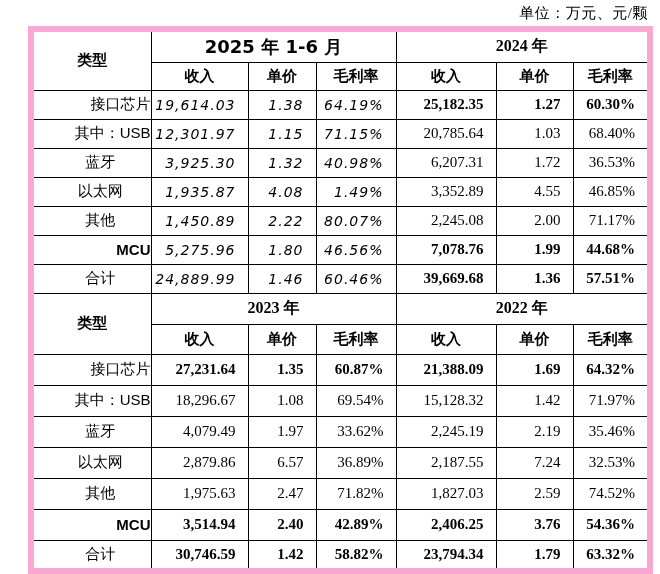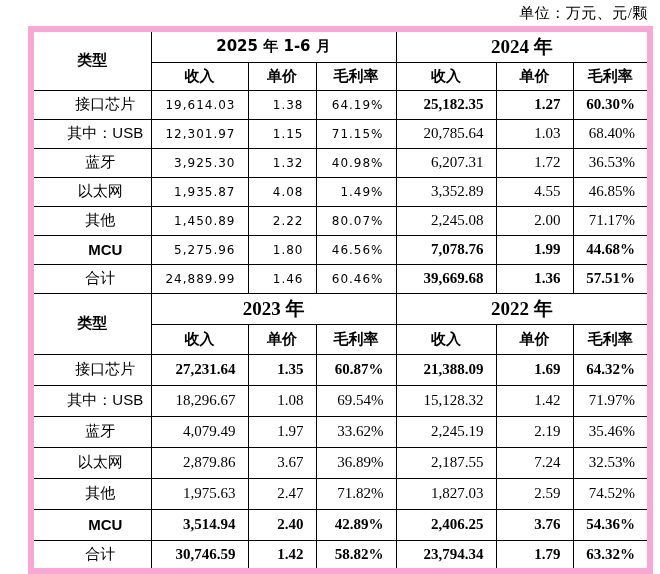--- a/index.html
+++ b/index.html
@@ -25,26 +25,26 @@
     border: 6px solid #f9a8d4;
   }
   td {
     border: 1px solid #000;
     font-size: 15px;
     white-space: nowrap;
     overflow: hidden;
     padding: 0;
   }
   .hdr { text-align: center; font-weight: bold; }
-  .sans-h { font-family: "DejaVu Sans", sans-serif; font-size: 15px; }
-  .serif-h { font-family: "Liberation Serif", serif; font-size: 19px; }
-  .lbl { text-align: center; padding-left: 26px; }
+  .sans-h { font-family: "DejaVu Sans", sans-serif; font-size: 18px; }
+  .serif-h { font-family: "Liberation Serif", serif; font-size: 16px; }
+  .lbl { text-align: right; padding-left: 26px; }
   .lbl.center { text-align: center; padding-left: 16px; }
   .num { text-align: right; padding-right: 12px; }
-  .sans { font-family: "DejaVu Sans", sans-serif; font-size: 12px; letter-spacing: 1px; }
+  .sans { font-family: "DejaVu Sans", sans-serif; font-size: 14px; letter-spacing: 1px; font-style: italic; }
   .serif { font-family: "Liberation Serif", serif; font-size: 15px; }
   .b { font-weight: bold; }
   tbody[data-section="0"] tr.h1 { height: 33px; }
   tbody[data-section="0"] tr.h2 { height: 28px; }
   tbody[data-section="0"] tr.data { height: 29px; }
   tbody[data-section="1"] tr.h1 { height: 31px; }
   tbody[data-section="1"] tr.h2 { height: 30px; }
   tbody[data-section="1"] tr.data { height: 31px; }
 </style>
 </head>
@@ -177,21 +177,21 @@
         <td class="num serif">4,079.49</td>
         <td class="num serif">1.97</td>
         <td class="num serif">33.62%</td>
         <td class="num serif">2,245.19</td>
         <td class="num serif">2.19</td>
         <td class="num serif">35.46%</td>
       </tr>
       <tr class="data">
         <td class="lbl center">以太网</td>
         <td class="num serif">2,879.86</td>
-        <td class="num serif">3.67</td>
+        <td class="num serif">6.57</td>
         <td class="num serif">36.89%</td>
         <td class="num serif">2,187.55</td>
         <td class="num serif">7.24</td>
         <td class="num serif">32.53%</td>
       </tr>
       <tr class="data">
         <td class="lbl center">其他</td>
         <td class="num serif">1,975.63</td>
         <td class="num serif">2.47</td>
         <td class="num serif">71.82%</td>

